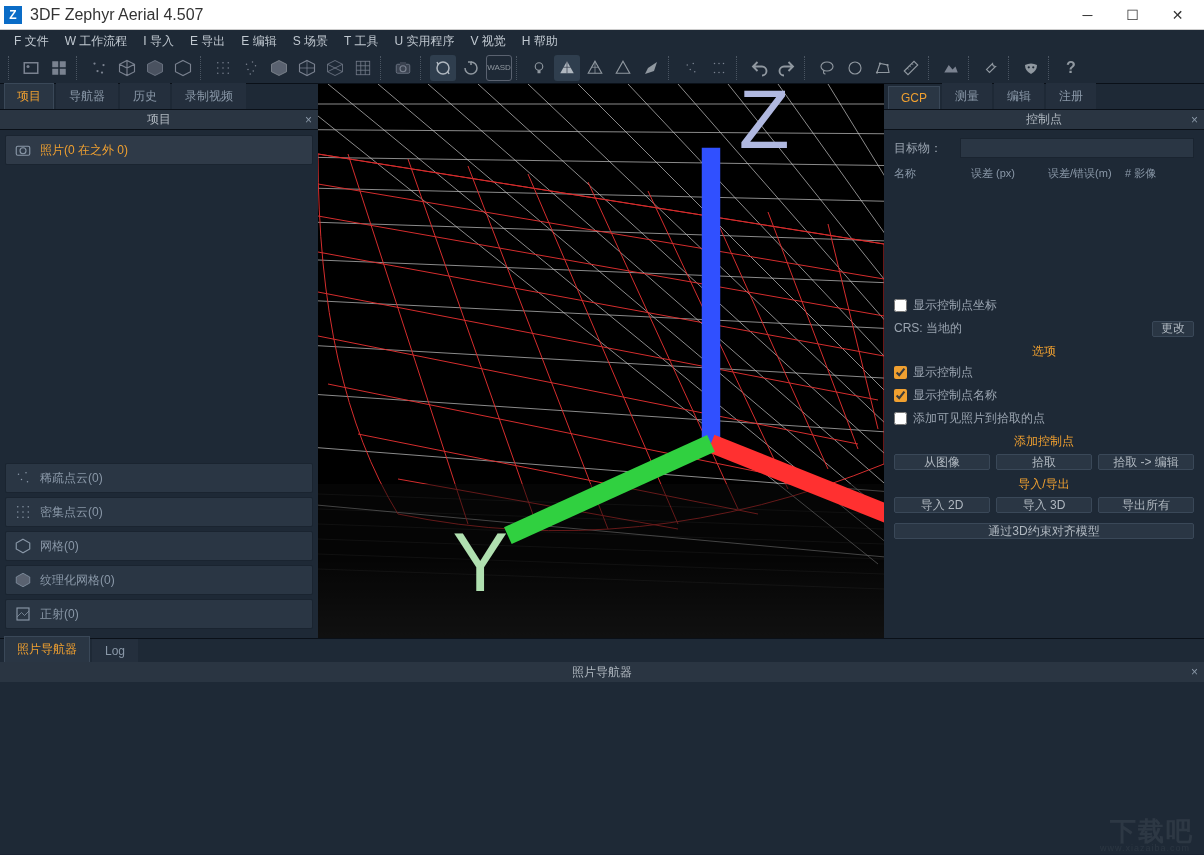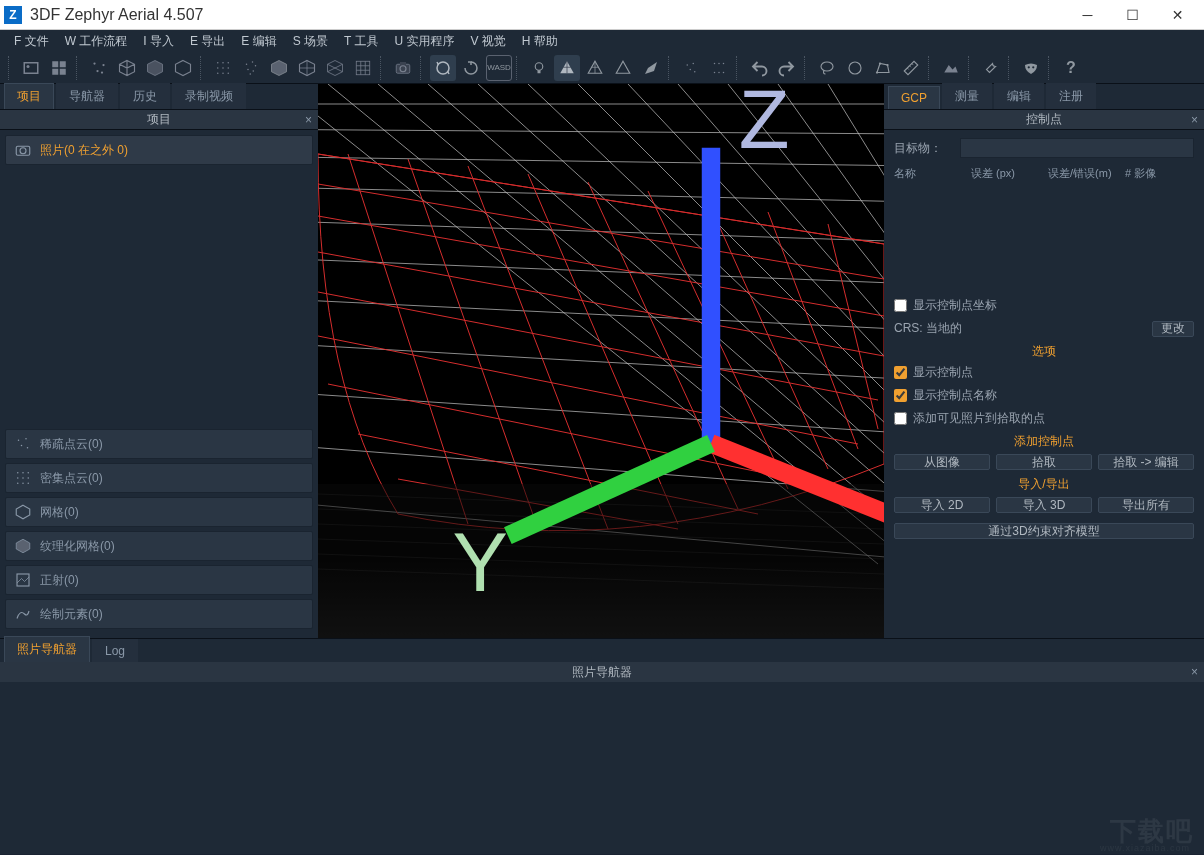--- a/index.html
+++ b/index.html
@@ -387,28 +387,20 @@
         <span>纹理化网格(0)</span>
       </div>
       <div class="tree-item">
         <span class="icon">
             <svg viewBox="0 0 24 24">
               <rect x="4" y="4" width="16" height="16" fill="none" stroke="#8a98a8" stroke-width="1.5"></rect>
               <path d="M4 16 L10 10 L14 14 L20 8" fill="none" stroke="#8a98a8"></path>
             </svg>
           </span>
         <span>正射(0)</span>
-      </div>
-      <div class="tree-item">
-        <span class="icon">
-            <svg viewBox="0 0 24 24">
-              <path d="M4 18 Q8 6 14 12 Q18 16 20 8" fill="none" stroke="#8a98a8" stroke-width="1.5"></path>
-            </svg>
-          </span>
-        <span>绘制元素(0)</span>
       </div>
     </div>
   </div>
 
   <div class="viewport">
     <svg viewBox="0 0 566 554" preserveAspectRatio="none">
       <defs>
         <linearGradient id="fade" x1="0" y1="0" x2="0" y2="1">
           <stop offset="0" stop-color="#000"></stop>
           <stop offset="0.85" stop-color="#000"></stop>

